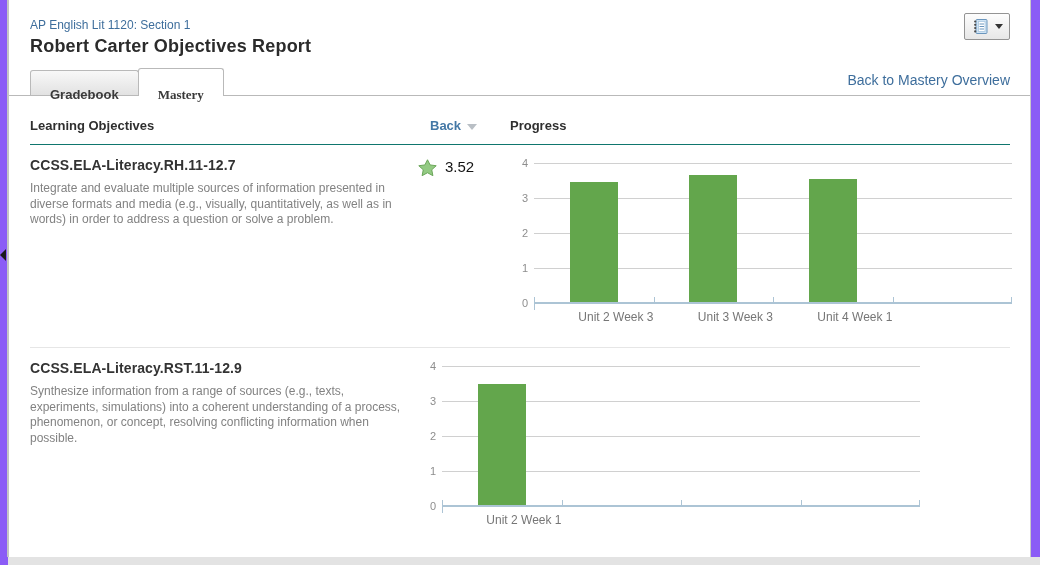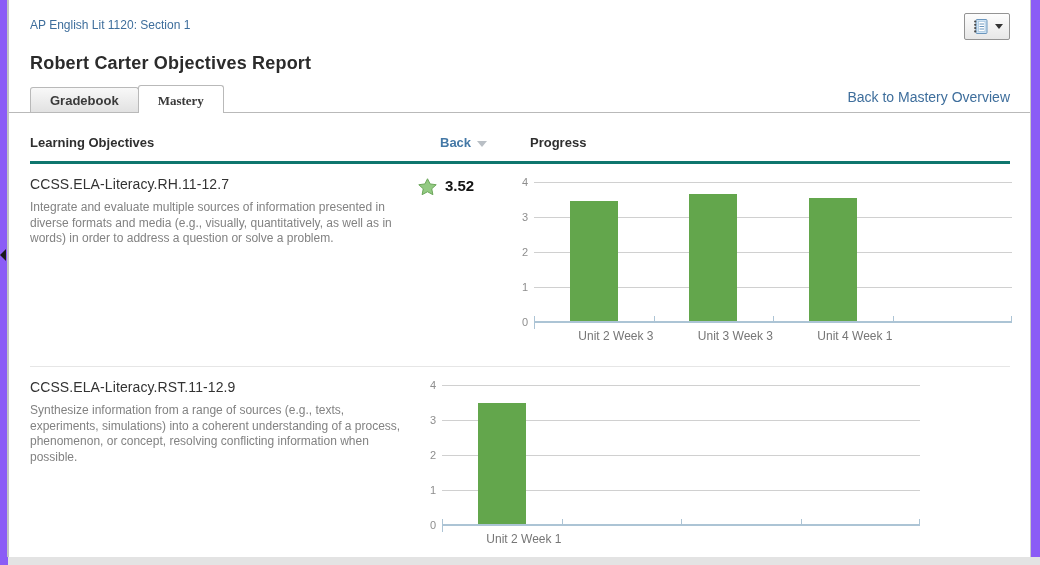--- a/index.html
+++ b/index.html
@@ -10,54 +10,54 @@
   .edge-right { position:absolute; left:1030px; top:0; bottom:8px; width:1px; background:#c9c9c9; }
   .bottom-strip { position:absolute; left:8px; right:0; bottom:0; height:8px; background:#e3e3e3; }
   .collapse-arrow { position:absolute; left:0; top:249px; width:0; height:0;
     border-top:6px solid transparent; border-bottom:6px solid transparent; border-right:6px solid #1a1a1a; }
 
   .content { position:absolute; left:9px; top:0; width:1021px; height:557px; background:#fff; }
 
   
   .topbar { position:relative; padding:15px 20px 0 21px; }
   .breadcrumb { font-size:12px; color:#3e6e9c; text-decoration:none; cursor:pointer; }
-  .page-title { font-size:18px; font-weight:bold; color:#2b2b2b; margin-top:20px; letter-spacing:0.2px; }
+  .page-title { font-size:18px; font-weight:bold; color:#2b2b2b; margin-top:3px; letter-spacing:0.2px; }
   .report-btn { position:absolute; right:20px; top:13px; width:46px; height:27px;
     border:1px solid #949494; border-radius:2px; background:linear-gradient(#fdfdfd,#e7e7e7);
     display:flex; align-items:center; justify-content:center; gap:6px; cursor:pointer; }
   .caret-down { width:0; height:0; border-left:4px solid transparent; border-right:4px solid transparent;
     border-top:5px solid #333; }
 
   
   .tabs-row { display:flex; align-items:flex-end; margin-top:11px; padding:0 20px 0 21px;
     border-bottom:1px solid #b9b9b9; }
-  .tab { height:25px; line-height:24px; padding:1px 19px; font-size:13px; font-weight:bold; color:#3a3a3a;
+  .tab { height:25px; line-height:24px; padding:12px 19px; font-size:13px; font-weight:bold; color:#3a3a3a;
     background:linear-gradient(#f8f8f8,#e2e2e2); border:1px solid #b9b9b9; border-bottom:none;
     border-radius:3px 3px 0 0; margin-right:-1px; cursor:pointer; white-space:nowrap; }
   .tab.active { height:28px; line-height:27px; background:#fff; margin-bottom:-1px; position:relative; z-index:2;font-family:Liberation Serif, serif; }
   .back-link { margin-left:auto; font-size:14px; color:#3e6e9c; text-decoration:none; padding-bottom:7px; cursor:pointer; }
 
   
   .table { padding:0 20px 0 21px; }
-  .thead { display:flex; padding:22px 0 11px; border-bottom:3px solid #0f766e;
-    font-size:13px; font-weight:bold; color:#2f2f2f;gap:10px; }
+  .thead { display:flex; padding:22px 0 11px; border-bottom:1px solid #0f766e;
+    font-size:13px; font-weight:bold; color:#2f2f2f; }
   .col-obj   { width:388px; flex:none; padding-right:12px; }
   .col-grade { width:92px;  flex:none; }
   .col-chart { flex:1; }
   .grade-head { color:#4478a6; text-decoration:none; cursor:pointer; margin-left:12px; }
   .sort-caret { display:inline-block; width:0; height:0; margin-left:6px;
     border-left:5px solid transparent; border-right:5px solid transparent; border-top:6px solid #b9bfc5; }
 
   .row { display:flex; padding-top:12px; padding-bottom:16px; }
   .row + .row { border-top:1px solid #e6e6e6; }
-  .obj-code { font-size:14px; font-weight:normal; color:#333; margin-bottom:8px; letter-spacing:0.1px; }
+  .obj-code { font-size:14px; font-weight:bold; color:#333; margin-bottom:8px; letter-spacing:0.1px; }
   .obj-desc { font-size:12px; color:#828282; line-height:15.5px; max-width:385px; }
   .grade-cell { display:flex; align-items:flex-start; padding-top:1px; }
   .star-slot { width:27px; flex:none; padding-top:1px; }
-  .grade-val { font-size:15px; font-weight:bold; color:#141414; }
+  .grade-val { font-size:15px; font-weight:normal; color:#141414; }
 
   
   .chart { position:relative; width:502px; height:172px; margin-top:2px; }
   .plot { position:absolute; left:24px; top:4px; width:478px; height:140px; }
   .gridline { position:absolute; left:0; width:100%; height:1px; background:#d0d0d0; }
   .ytick { position:absolute; left:0; width:18px; text-align:right; font-size:11px; color:#8e8e8e;
     line-height:14px; top:0; }
   .bar { position:absolute; bottom:0; width:48px; }
   .xaxis { position:absolute; left:0; right:0; top:139px; height:2px; background:#acc4d5; }
   .xtick { position:absolute; top:134px; width:1px; height:5px; background:#acc4d5; }

